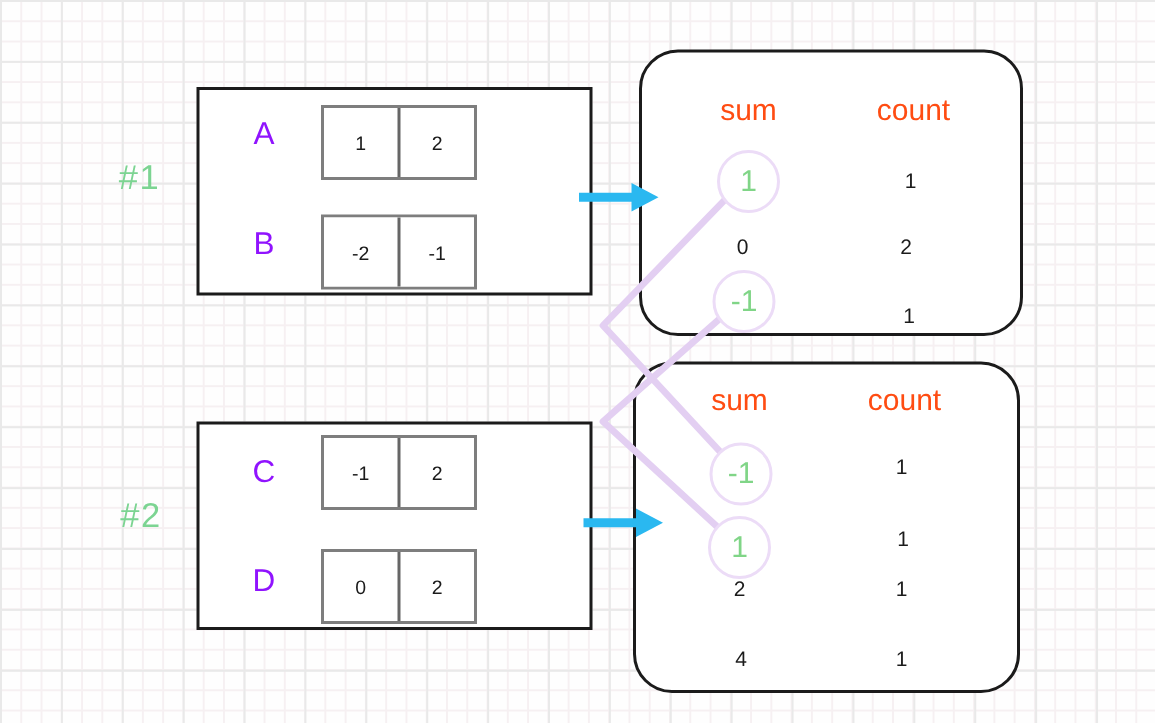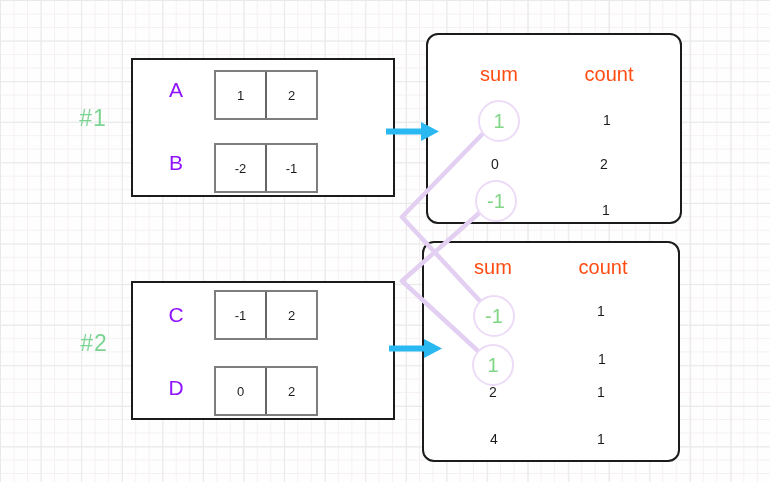--- a/index.html
+++ b/index.html
@@ -29,21 +29,21 @@
   .cell{
     width:49px; height:46px; display:flex; align-items:center; justify-content:center;
     font-size:13px; color:#1b1b1b; background:#ffffff;
   }
   .cell + .cell{ border-left:2px solid #666666; }
   .num-label{
     position:absolute; width:40px; text-align:center;
     font-size:23px; color:#7cd492; letter-spacing:1px;
   }
   .rbox{
-    position:absolute; border:2px solid #1b1b1b; border-radius:12px;
+    position:absolute; border:2px solid #1b1b1b; border-radius:26px;
     background:#ffffff; box-sizing:border-box;
   }
   .hdr{
     position:absolute; text-align:center; font-size:20px; color:#ff4c12;
   }
   .val{
     position:absolute; width:40px; text-align:center; font-size:14px; color:#1b1b1b;
   }
   .sum-circle{
     position:absolute; width:42px; height:42px; border-radius:50%;

